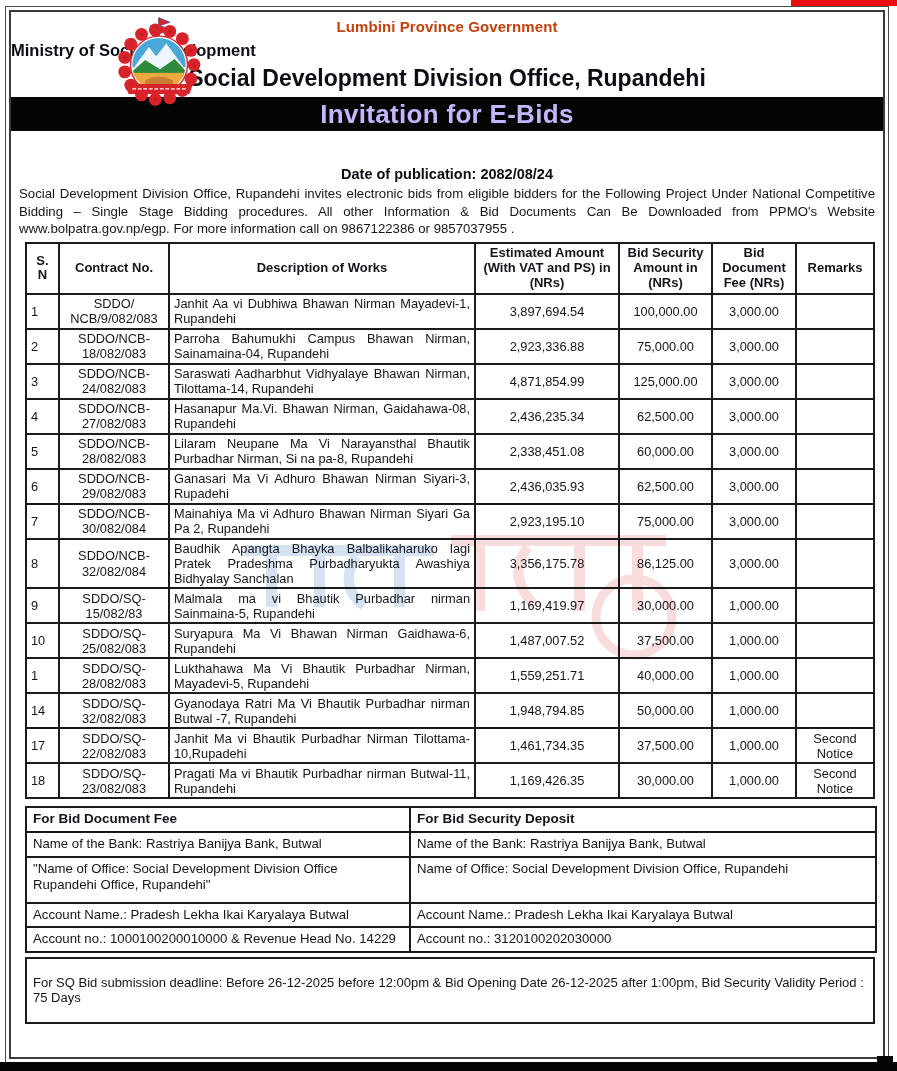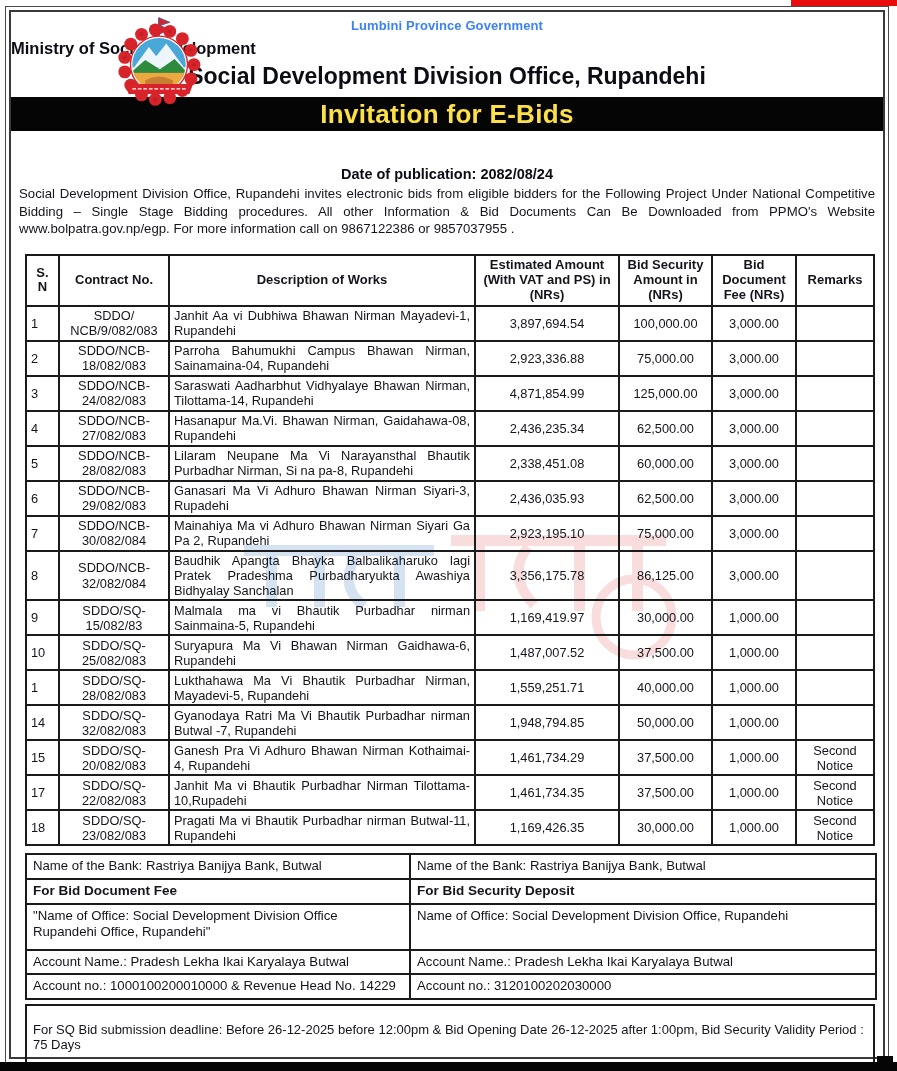--- a/index.html
+++ b/index.html
@@ -9,28 +9,28 @@
   .red-strip { position:absolute; top:0; right:0; width:106px; height:6px; background:#e90c0c; }
   .bottom-bar { position:absolute; bottom:0; left:0; width:897px; height:9px; background:#050505; }
   .bottom-notch { position:absolute; bottom:0; right:4px; width:16px; height:15px; background:#050505; }
 
   .page { position:absolute; left:9px; top:10px; width:876px; height:1049px;
           border:2px solid #3a3a3a; outline:1px solid #4a4a4a; outline-offset:3px; background:#fff; }
 
   
   .hdr { position:relative; height:85px; }
   .logo { position:absolute; left:96px; top:2px; }
-  .t1 { text-align:center; font-weight:bold; font-size:13px; padding-top:6px; letter-spacing:0.1px; color:#3b82f6; }
+  .t1 { text-align:center; font-weight:bold; font-size:15px; padding-top:6px; letter-spacing:0.1px; color:#c2410c; }
   .t2 { text-align:left; font-weight:bold; font-size:16.5px; padding-top:6px; color:#0c0c14; }
   .t3 { text-align:center; font-weight:bold; font-size:23px; padding-top:5px; color:#0c0c14; }
 
-  .banner { background:#050505; color:#fde047; text-align:center; font-weight:bold;
+  .banner { background:#050505; color:#c4b5fd; text-align:center; font-weight:bold;
             font-size:26px; height:34px; line-height:34px; letter-spacing:0.3px; }
   .pubdate { text-align:center; font-weight:bold; font-size:14.5px; padding-top:3px; color:#0c0c14;margin-top:32px; }
-  .intro { font-size:13.2px; line-height:1.34; padding:3px 8px 16px 8px; text-align:justify; color:#14141c; }
+  .intro { font-size:13.2px; line-height:1.34; padding:3px 8px 4px 8px; text-align:justify; color:#14141c; }
 
   
   .wm { position:absolute; left:225px; top:495px; z-index:0; pointer-events:none; }
 
   
   table.main { position:relative; z-index:1; border-collapse:collapse; margin-left:14px; width:848px;
                table-layout:fixed; background:transparent; }
   table.main th, table.main td { border:2px solid #1b1b1b; color:#14141c; }
   table.main th { font-size:13px; font-weight:bold; text-align:center; vertical-align:middle;
                   white-space:pre-line; height:48px; line-height:1.15; padding:2px 1px; }
@@ -278,30 +278,20 @@
             <td class="sn">14</td>
             <td class="ctr">SDDO/SQ-
 32/082/083</td>
             <td class="desc">Gyanodaya Ratri Ma Vi Bhautik Purbadhar nirman Butwal -7, Rupandehi</td>
             <td class="amt">1,948,794.85</td>
             <td class="sec">50,000.00</td>
             <td class="fee">1,000.00</td>
             <td class="rem"></td>
           </tr>
         <tr>
-            <td class="sn">15</td>
-            <td class="ctr">SDDO/SQ-
-20/082/083</td>
-            <td class="desc">Ganesh Pra Vi Adhuro Bhawan Nirman Kothaimai-4, Rupandehi</td>
-            <td class="amt">1,461,734.29</td>
-            <td class="sec">37,500.00</td>
-            <td class="fee">1,000.00</td>
-            <td class="rem">Second Notice</td>
-          </tr>
-        <tr>
             <td class="sn">17</td>
             <td class="ctr">SDDO/SQ-
 22/082/083</td>
             <td class="desc">Janhit Ma vi Bhautik Purbadhar Nirman Tilottama-10,Rupadehi</td>
             <td class="amt">1,461,734.35</td>
             <td class="sec">37,500.00</td>
             <td class="fee">1,000.00</td>
             <td class="rem">Second Notice</td>
           </tr>
         <tr>
@@ -317,26 +307,26 @@
       </tbody>
     </table>
 
     <table class="pay">
       <colgroup>
           <col class="c-left">
           <col class="c-right">
         </colgroup>
       <tbody>
           <tr class="r-plain">
+        <td class="hcell">For Bid Document Fee</td>
+        <td class="hcell">For Bid Security Deposit</td>
+      </tr>
+      <tr class="r-plain">
         <td>Name of the Bank: Rastriya Banijya Bank, Butwal</td>
         <td>Name of the Bank: Rastriya Banijya Bank, Butwal</td>
-      </tr>
-      <tr class="r-plain">
-        <td class="hcell">For Bid Document Fee</td>
-        <td class="hcell">For Bid Security Deposit</td>
       </tr>
       <tr class="r-office">
         <td>"Name of Office: Social Development Division Office Rupandehi Office, Rupandehi"</td>
         <td>Name of Office: Social Development Division Office, Rupandehi</td>
       </tr>
       <tr class="r-plain">
         <td>Account Name.: Pradesh Lekha Ikai Karyalaya Butwal</td>
         <td>Account Name.: Pradesh Lekha Ikai Karyalaya Butwal</td>
       </tr>
       <tr class="r-plain">

